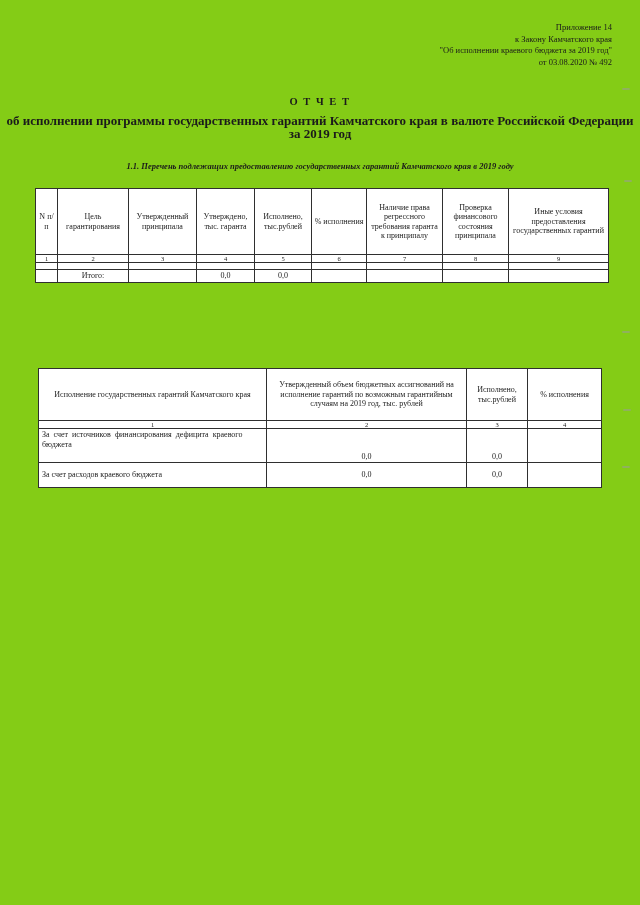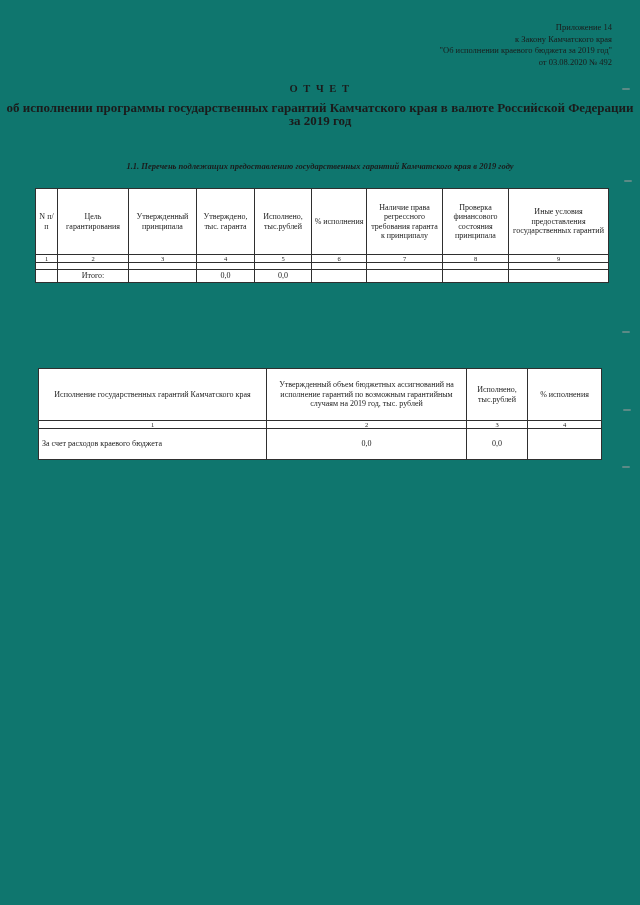--- a/index.html
+++ b/index.html
@@ -4,29 +4,29 @@
 <style>
   * { margin: 0; padding: 0; box-sizing: border-box; }
   html, body { width: 640px; height: 905px; }
   body {
     background: #ffffff;
     font-family: "Liberation Serif", "DejaVu Serif", serif;
     color: #1b1b1b;
     position: relative;
     overflow: hidden;
   }
-  .page { position: absolute; inset: 0; background: #0f766e; }
+  .page { position: absolute; inset: 0; background: #84cc16; }
 
   .doc-header {
     position: absolute; top: 22px; right: 28px;
     text-align: right; font-size: 8.5px; line-height: 11.5px;
   }
 
   .doc-title {
-    position: absolute; top: 83px; left: 0; width: 100%;
+    position: absolute; top: 96px; left: 0; width: 100%;
     text-align: center; font-weight: bold;
   }
   .title-main { font-size: 10.5px; letter-spacing: 1.5px; margin-bottom: 8px; }
   .title-sub  { font-size: 13px; line-height: 12.5px; }
 
   .sec-heading {
     position: absolute; left: 0; width: 100%;
     text-align: center; font-weight: bold;
     font-size: 8.5px; line-height: 11px; font-style: italic;
   }
@@ -51,21 +51,21 @@
   .t1 .hdr-row td   { height: 66px; }
   .t1 .num-row td   { height: 8px;  font-size: 6.5px; line-height: 7px; padding: 0; }
   .t1 .empty-row td { height: 7px;  padding: 0; }
   .t1 .total-row td { height: 13px; padding: 1px 3px; }
 
   .t2 { left: 38px; top: 368px; width: 563px; }
   .t2 .hdr-row td { height: 52px; }
   .t2 .num-row td { height: 8px; font-size: 6.5px; line-height: 7px; padding: 0; }
   .t2 .row1 td { height: 34px; vertical-align: bottom; padding: 1px 3px; }
   .t2 .row1 td.lbl { vertical-align: top; text-align: left; word-spacing: 2px; }
-  .t2 .row2 td { height: 31px; padding: 1px 3px; }
+  .t2 .row2 td { height: 25px; padding: 1px 3px; }
   .t2 .row2 td.lbl { text-align: left; }
 
   .scan-mark {
     position: absolute; width: 8px; height: 2px;
     background: #9a9a9a; opacity: 0.55; border-radius: 1px;
   }
 </style>
 </head>
 <body>
 
@@ -162,20 +162,26 @@
         <td>Утвержденный объем бюджетных ассигнований на исполнение гарантий по возможным гарантийным случаям на 2019 год, тыс. рублей</td>
         <td>Исполнено, тыс.рублей</td>
         <td>% исполнения</td>
       </tr>
       <tr class="num-row">
         <td>1</td>
         <td>2</td>
         <td>3</td>
         <td>4</td>
       </tr>
+      <tr class="row1">
+        <td class="lbl">За счет источников финансирования дефицита краевого бюджета</td>
+        <td>0,0</td>
+        <td class="ar">0,0</td>
+        <td></td>
+      </tr>
       <tr class="row2">
         <td class="lbl">За счет расходов краевого бюджета</td>
         <td>0,0</td>
         <td class="ar">0,0</td>
         <td></td>
       </tr>
     </tbody>
   </table>
 
   <div class="scan-mark" style="top:88px;  right:10px;"></div>

